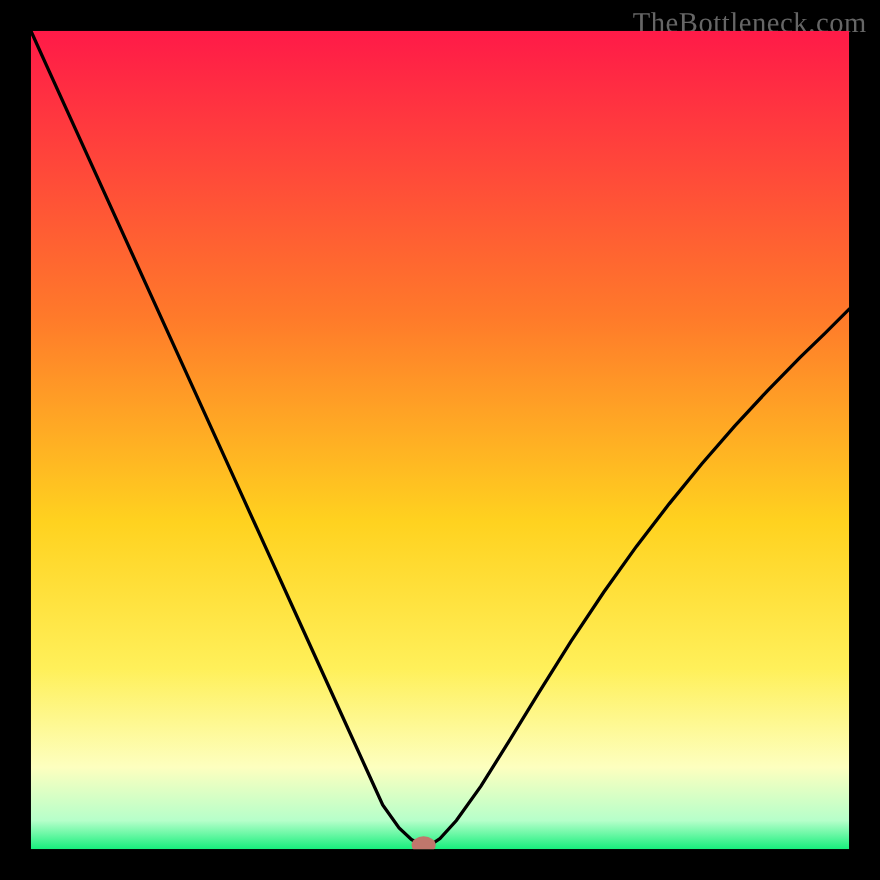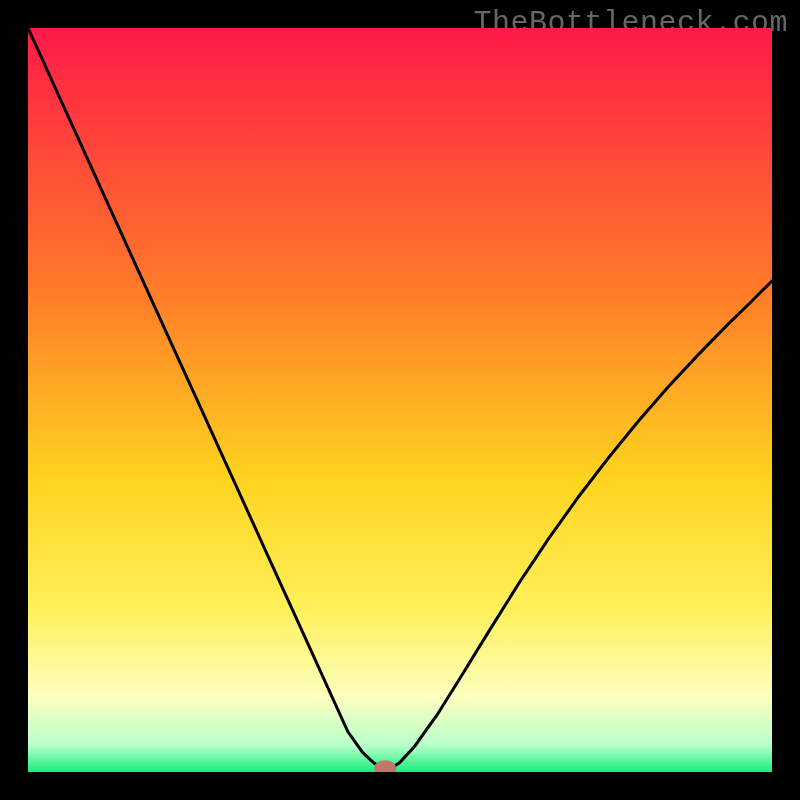--- a/index.html
+++ b/index.html
@@ -14,22 +14,22 @@
     position: relative;
     width: 800px;
     height: 800px;
     background: #000;
   }
   .watermark {
     position: absolute;
     top: 6px;
     right: 12px;
     color: #666;
-    font-family: Liberation Mono, monospace;
-    font-size: 30px;
+    font-family: Liberation Serif, serif;
+    font-size: 26px;
     letter-spacing: 0.5px;
     user-select: none;
   }
   svg.plot {
     position: absolute;
     left: 28px;
     top: 28px;
     width: 744px;
     height: 744px;
     display: block;

